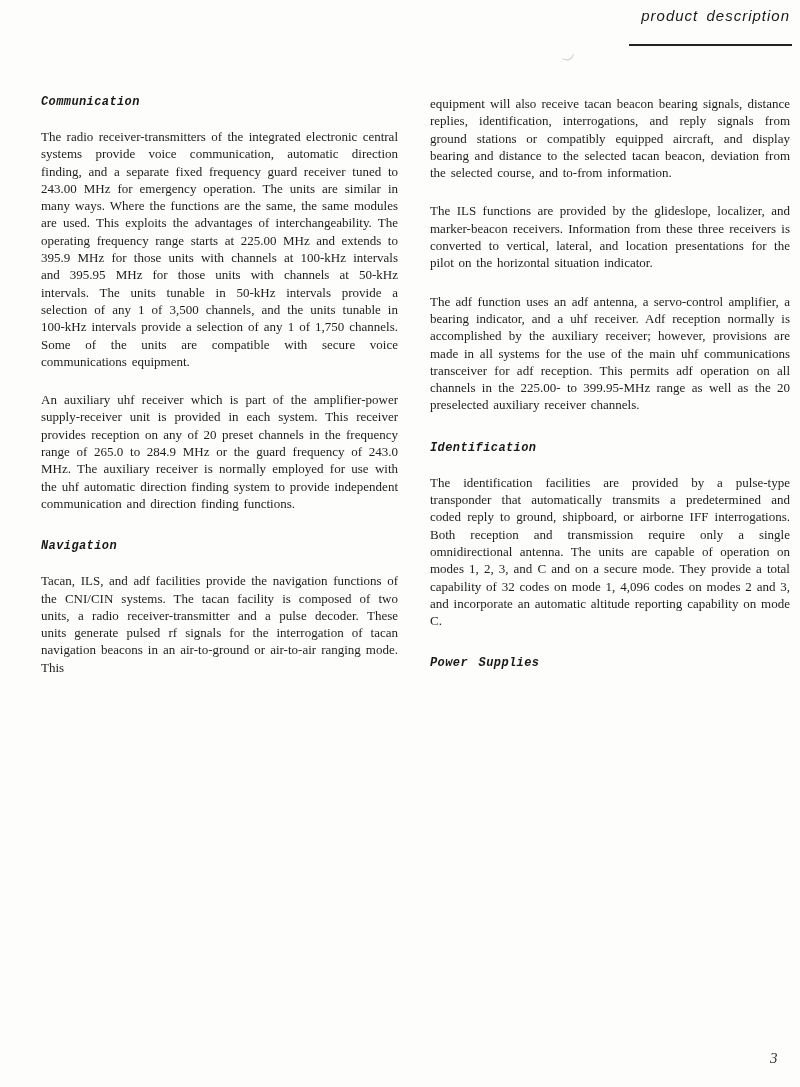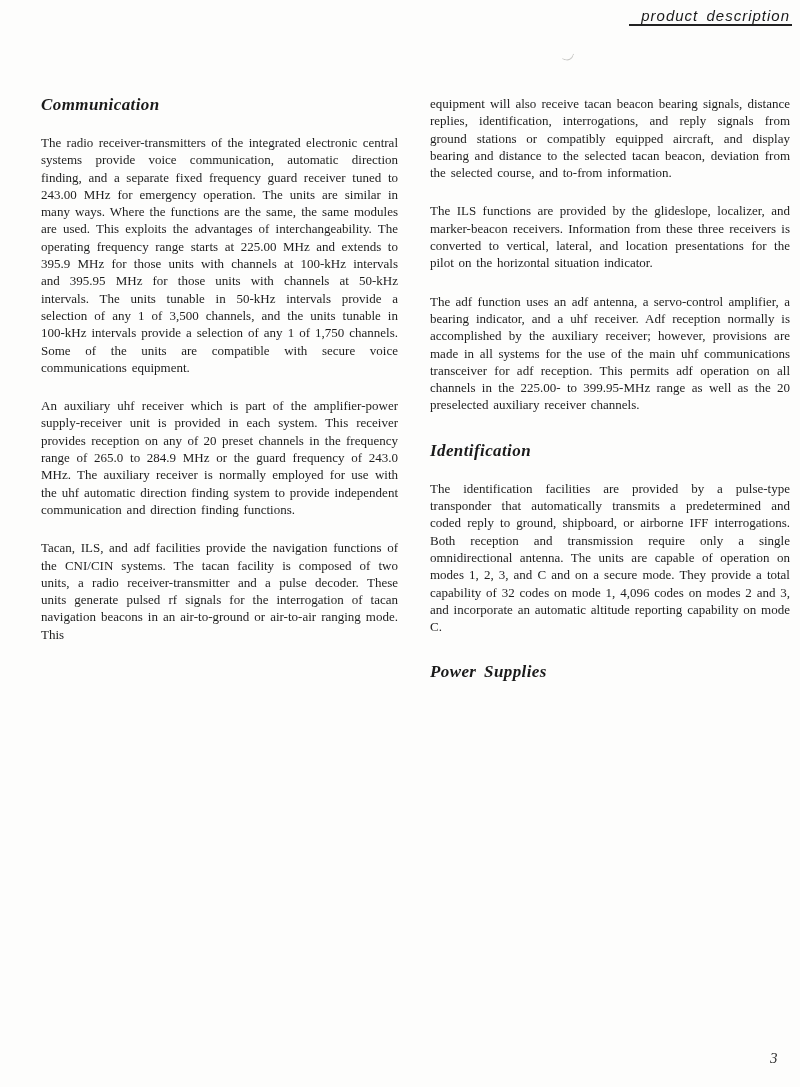--- a/index.html
+++ b/index.html
@@ -19,31 +19,31 @@
     position: absolute;
     top: 7px;
     right: 8px;
     font-family: "Liberation Sans", sans-serif;
     font-style: italic;
     font-size: 15px;
     letter-spacing: 1px;
     word-spacing: 3px;
     color: #1a1a1a;
     border-bottom: 2px solid #222222;
-    padding: 0 2px 0 12px;
+    padding: 0 2px 20px 12px;
   }
   .col {
     position: absolute;
     top: 95px;
   }
   .col-left  { left: 41px;  width: 357px; }
   .col-right { left: 430px; width: 360px; }
   .section-heading {
-    font-family: Liberation Serif, serif;
-    font-size: 17px;
+    font-family: Liberation Mono, monospace;
+    font-size: 12px;
     font-weight: bold;
     font-style: italic;
     color: #1a1a1a;
     letter-spacing: 0.4px;
     word-spacing: 3px;
     margin: 0 0 19px 0;
   }
   .section-heading.after {
     margin-top: 27px;
   }
@@ -82,20 +82,21 @@
 <div class="page">
 
   <div class="running-head">product description</div>
 
   <span class="scan-artifact"></span>
 
   <div class="col col-left">
     <h3 class="section-heading">Communication</h3>
     <p class="body-para">The radio receiver-transmitters of the integrated electronic central systems provide voice communication, automatic direction finding, and a separate fixed frequency guard receiver tuned to 243.00 MHz for emergency operation. The units are similar in many ways. Where the functions are the same, the same modules are used. This exploits the advantages of interchangeability. The operating frequency range starts at 225.00 MHz and extends to 395.9 MHz for those units with channels at 100-kHz intervals and 395.95 MHz for those units with channels at 50-kHz intervals. The units tunable in 50-kHz intervals provide a selection of any 1 of 3,500 channels, and the units tunable in 100-kHz intervals provide a selection of any 1 of 1,750 channels. Some of the units are compatible with secure voice communications equipment.</p>
     <p class="body-para">An auxiliary uhf receiver which is part of the amplifier-power supply-receiver unit is provided in each system. This receiver provides reception on any of 20 preset channels in the frequency range of 265.0 to 284.9 MHz or the guard frequency of 243.0 MHz. The auxiliary receiver is normally employed for use with the uhf automatic direction finding system to provide independent communication and direction finding functions.</p>
+    <h3 class="section-heading after">Navigation</h3>
     <p class="body-para">Tacan, ILS, and adf facilities provide the navigation functions of the CNI/CIN systems. The tacan facility is composed of two units, a radio receiver-transmitter and a pulse decoder. These units generate pulsed rf signals for the interrogation of tacan navigation beacons in an air-to-ground or air-to-air ranging mode. This</p>
   </div>
 
   <div class="col col-right">
     <p class="body-para">equipment will also receive tacan beacon bearing signals, distance replies, identification, interrogations, and reply signals from ground stations or compatibly equipped aircraft, and display bearing and distance to the selected tacan beacon, deviation from the selected course, and to-from information.</p>
     <p class="body-para">The ILS functions are provided by the glideslope, localizer, and marker-beacon receivers. Information from these three receivers is converted to vertical, lateral, and location presentations for the pilot on the horizontal situation indicator.</p>
     <p class="body-para">The adf function uses an adf antenna, a servo-control amplifier, a bearing indicator, and a uhf receiver. Adf reception normally is accomplished by the auxiliary receiver; however, provisions are made in all systems for the use of the main uhf communications transceiver for adf reception. This permits adf operation on all channels in the 225.00- to 399.95-MHz range as well as the 20 preselected auxiliary receiver channels.</p>
     <h3 class="section-heading after">Identification</h3>
     <p class="body-para">The identification facilities are provided by a pulse-type transponder that automatically transmits a predetermined and coded reply to ground, shipboard, or airborne IFF interrogations. Both reception and transmission require only a single omnidirectional antenna. The units are capable of operation on modes 1, 2, 3, and C and on a secure mode. They provide a total capability of 32 codes on mode 1, 4,096 codes on modes 2 and 3, and incorporate an automatic altitude reporting capability on mode C.</p>
     <h3 class="section-heading after">Power Supplies</h3>

